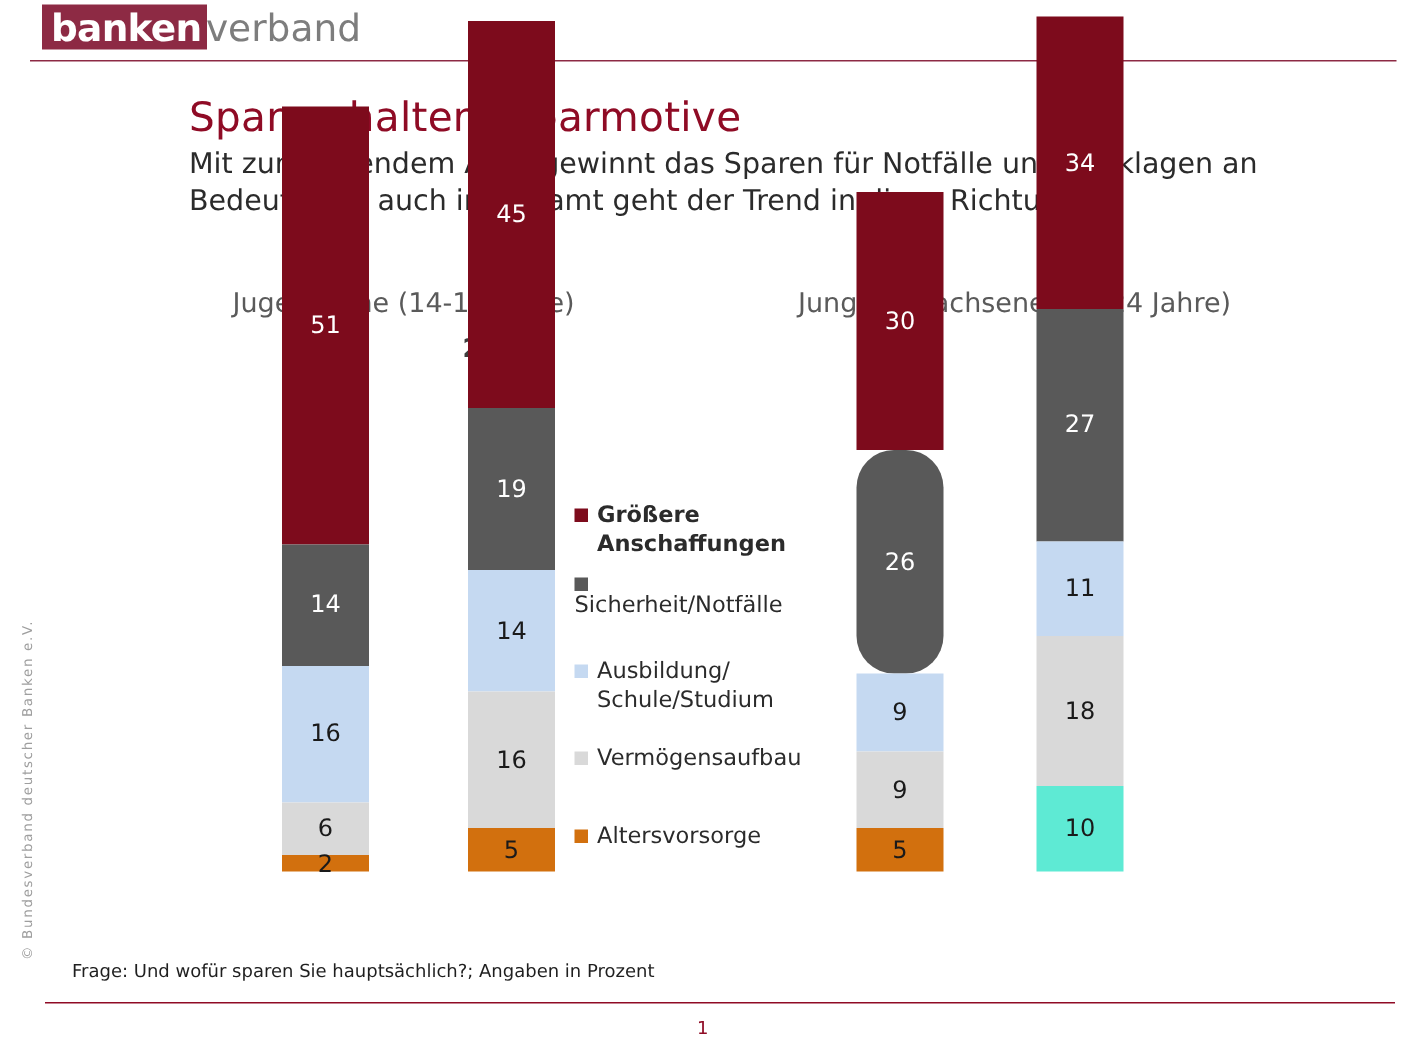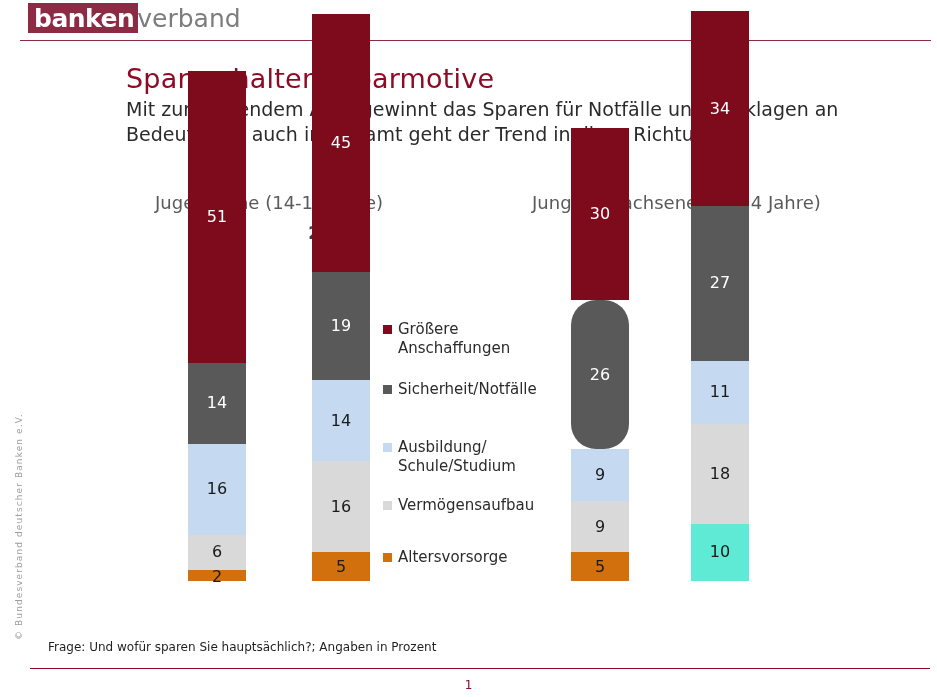--- a/index.html
+++ b/index.html
@@ -298,26 +298,26 @@
       <div class="bar-seg" style="background: rgb(217, 217, 217); height: 100px;">
         <span class="seg-label dark">18</span>
       </div>
       <div class="bar-seg" style="background: #5eead4; height: 57.3px;">
         <span class="seg-label dark">10</span>
       </div>
     </div>
 </div>
 
 <div id="legend">
-    <div class="legend-item" style="top: 0px;">
+    <div class="legend-item" style="top: 14px; font-weight: bold;">
       <span class="legend-swatch" style="background: rgb(125, 11, 28);"></span>
       <span class="legend-text">Größere
 Anschaffungen</span>
     </div>
-    <div class="legend-item" style="top: 60px;">
+    <div class="legend-item" style="top: 60px; flex-direction: column;">
       <span class="legend-swatch" style="background: rgb(89, 89, 89);"></span>
       <span class="legend-text">Sicherheit/Notfälle</span>
     </div>
     <div class="legend-item" style="top: 118px;">
       <span class="legend-swatch" style="background: rgb(197, 217, 241);"></span>
       <span class="legend-text">Ausbildung/
 Schule/Studium</span>
     </div>
     <div class="legend-item" style="top: 176px;">
       <span class="legend-swatch" style="background: rgb(217, 217, 217);"></span>

